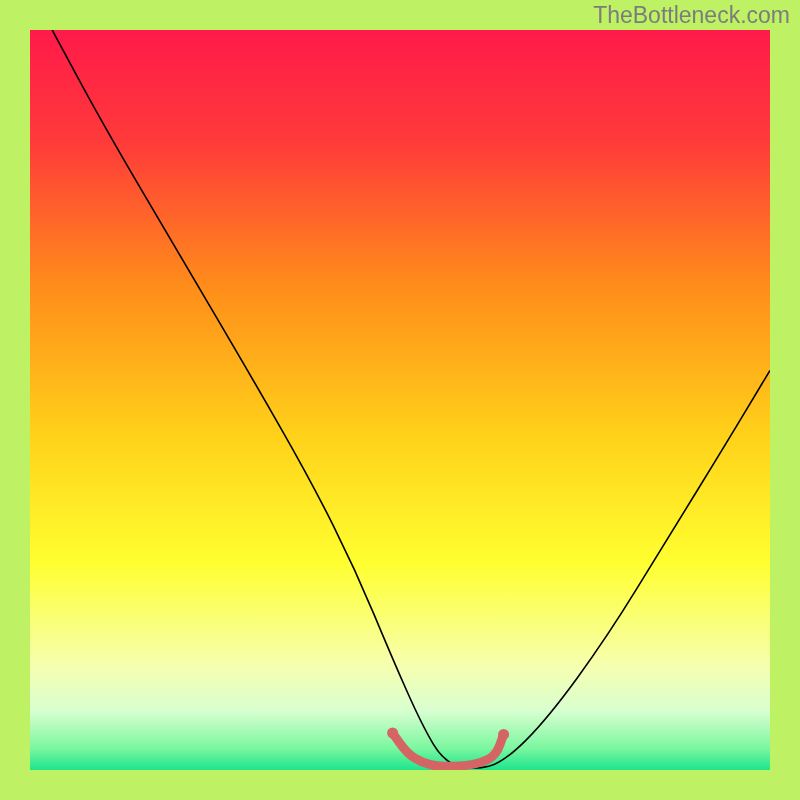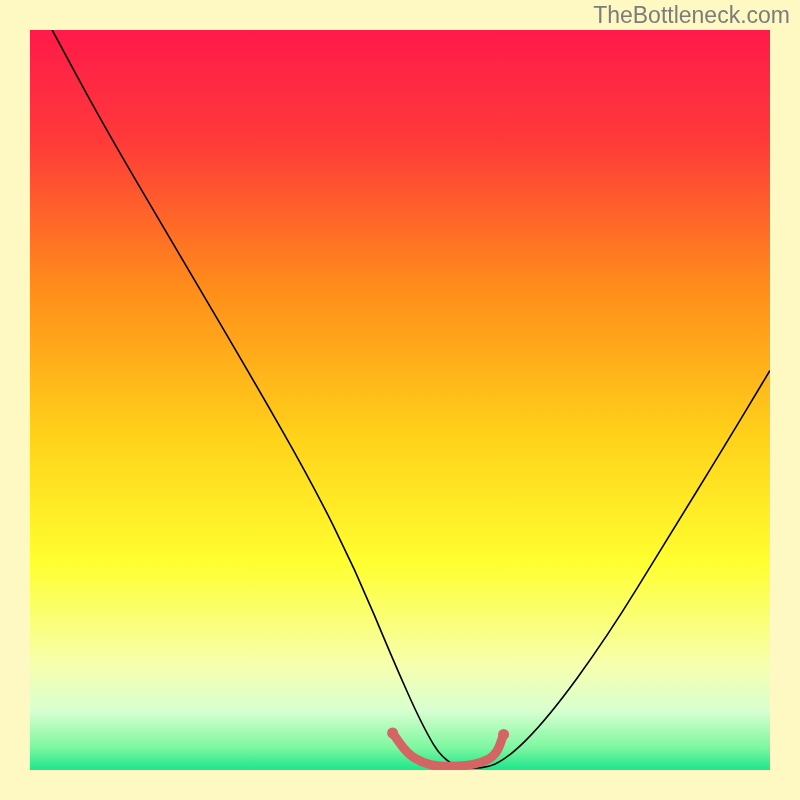--- a/index.html
+++ b/index.html
@@ -7,21 +7,21 @@
     padding: 0;
     width: 800px;
     height: 800px;
     overflow: hidden;
     background: #000;
     font-family: Arial, Helvetica, sans-serif;
   }
   .outer {
     width: 800px;
     height: 800px;
-    background: #fef9c3;
+    background: #bef264;
     position: relative;
   }
   .plot {
     position: absolute;
     left: 30px;
     top: 30px;
     width: 740px;
     height: 740px;
     overflow: hidden;
   }

